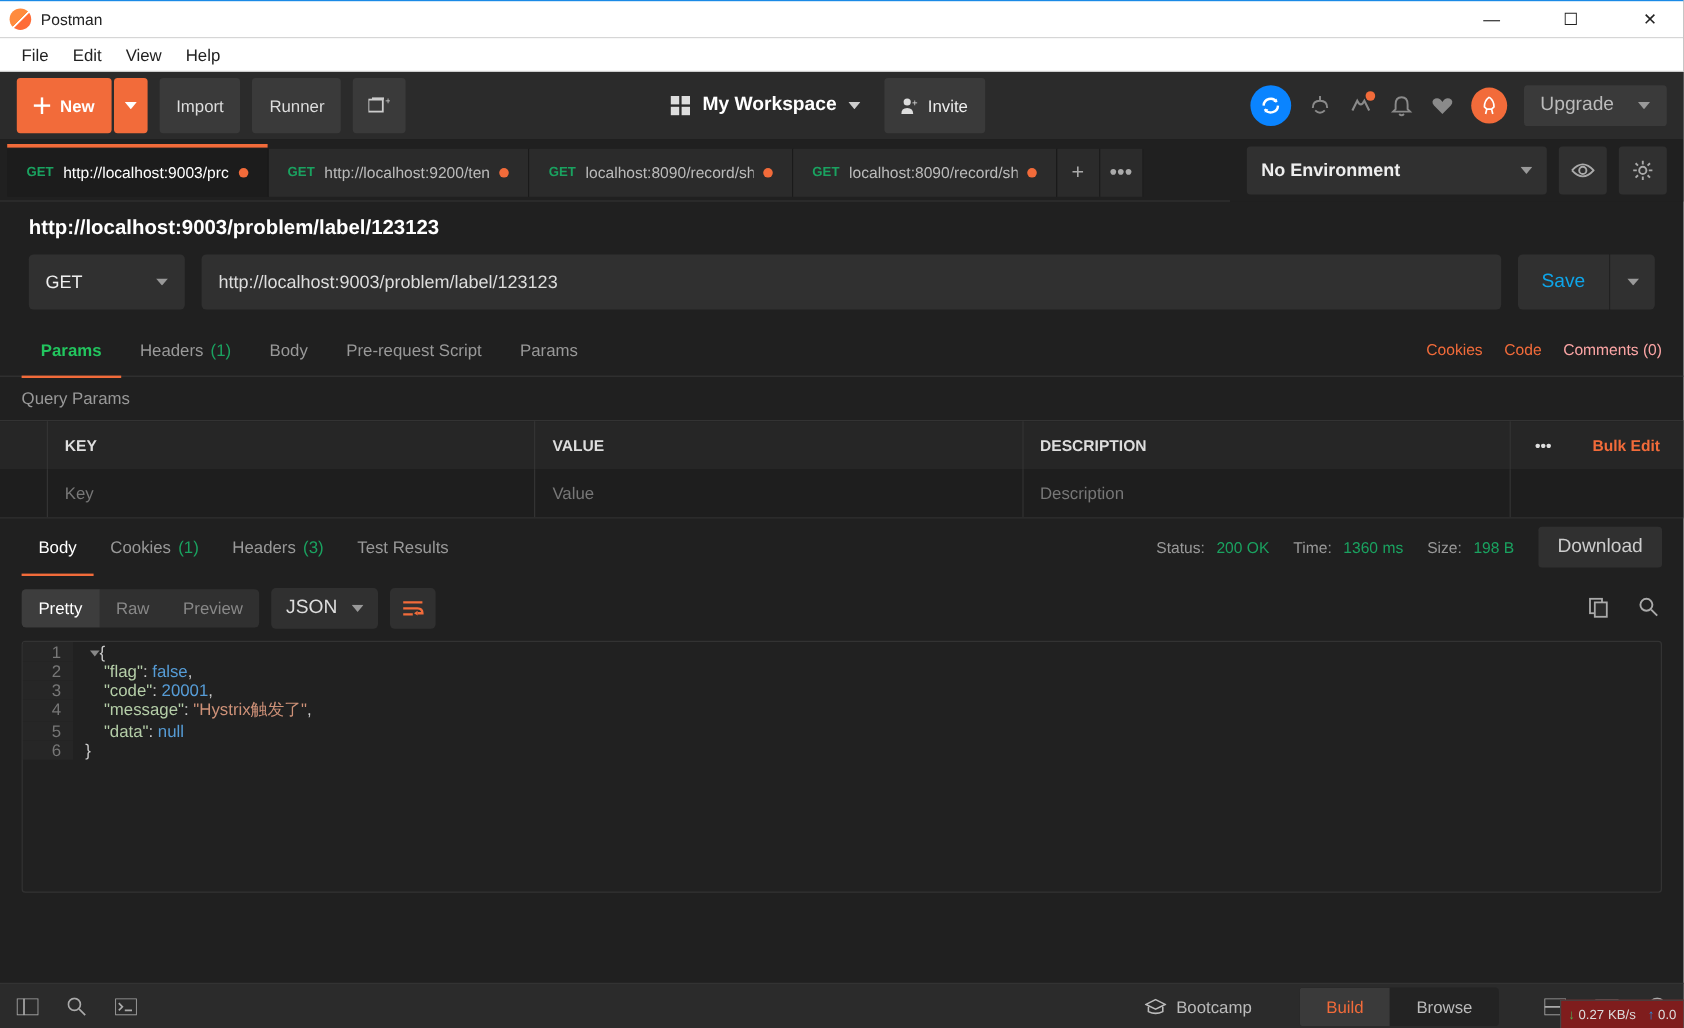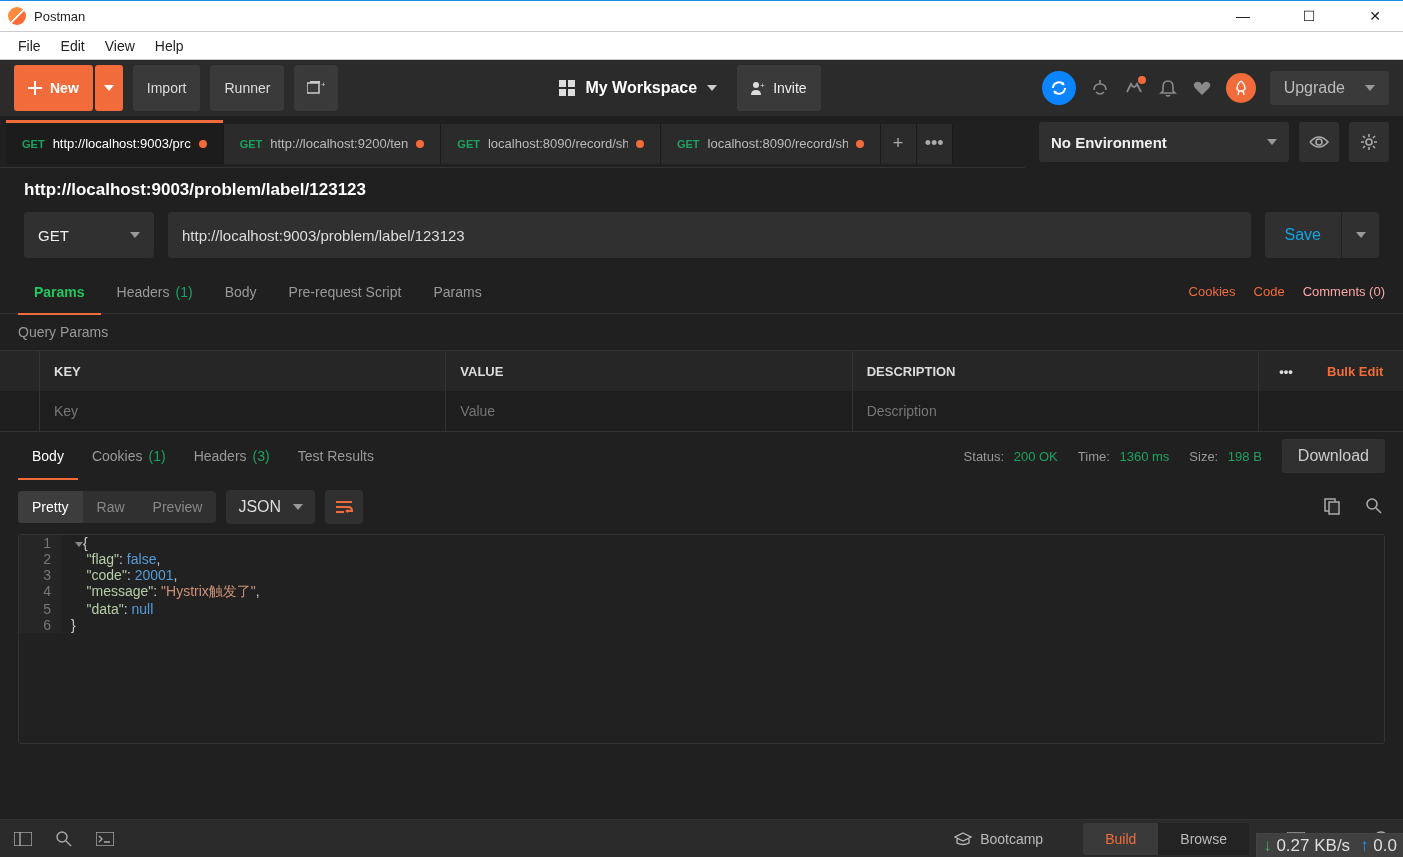--- a/index.html
+++ b/index.html
@@ -122,21 +122,21 @@
 
 
 .app-status { position: absolute; left: 0; right: 0; bottom: 0; height: 38px; background: #2b2b2b; display: flex; align-items: center; padding: 0 14px; gap: 24px; border-top: 1px solid #333; }
 .app-status .sicon { color: #aaa; cursor: pointer; }
 .app-status .spacer { flex: 1; }
 .bootcamp { display: flex; align-items: center; gap: 8px; color: #bbb; font-size: 14px; }
 .view-switch { display: flex; background: #232323; border-radius: 3px; overflow: hidden; margin-left: 16px; }
 .vs { padding: 8px 22px; color: #bbb; font-size: 14px; cursor: pointer; }
 .vs.active { background: #3a3a3a; color: #f26b3a; }
 
-.net-overlay { position: absolute; right: 0; bottom: 0; height: 24px; background: #404040; color: #ddd; font-size: 17px; display: flex; align-items: center; padding: 0 6px; gap: 10px; border-top: 1px solid #444; border-left: 1px solid #444; }
+.net-overlay { position: absolute; right: 0; bottom: 0; height: 24px; background: #7f1d1d; color: #ddd; font-size: 11px; display: flex; align-items: center; padding: 0 6px; gap: 10px; border-top: 1px solid #444; border-left: 1px solid #444; }
 .net-overlay .dn { color: #4caf50; }
 .net-overlay .up { color: #2196f3; }
 
 svg { display: block; }
 </style>
 </head>
 <body>
 
 <div class="win-titlebar">
   <div class="app-icon"></div>

